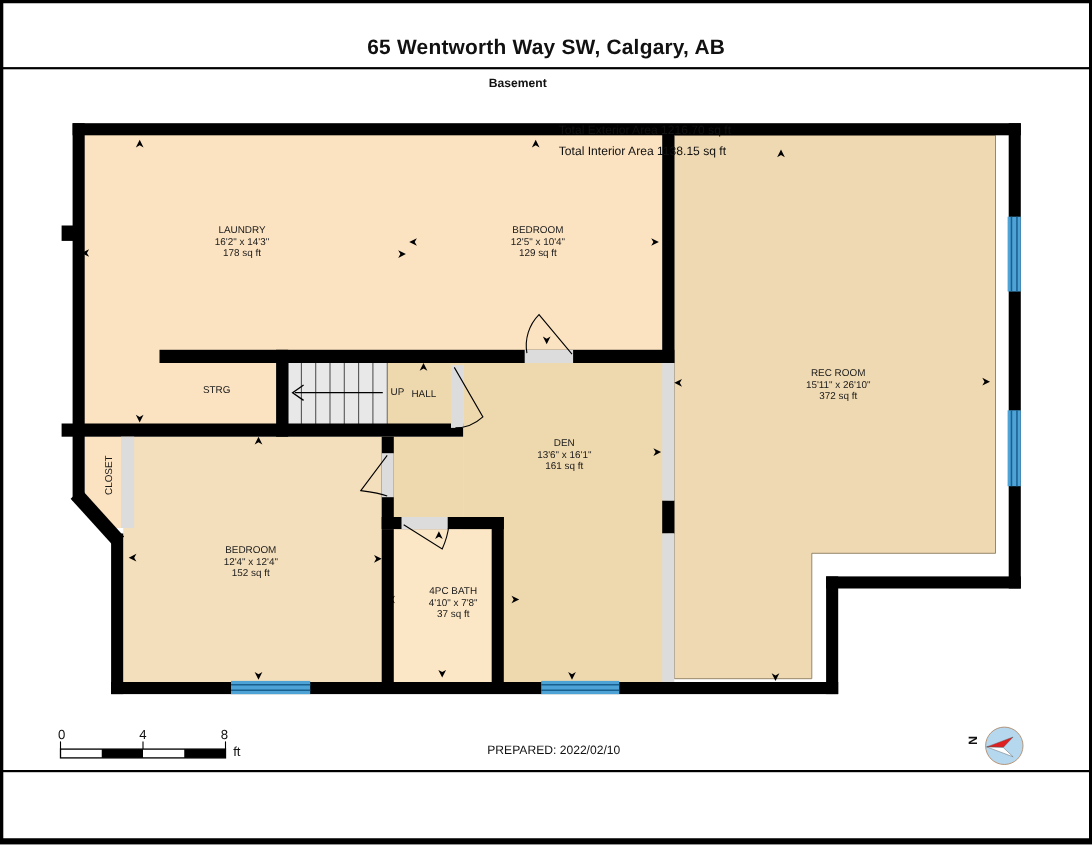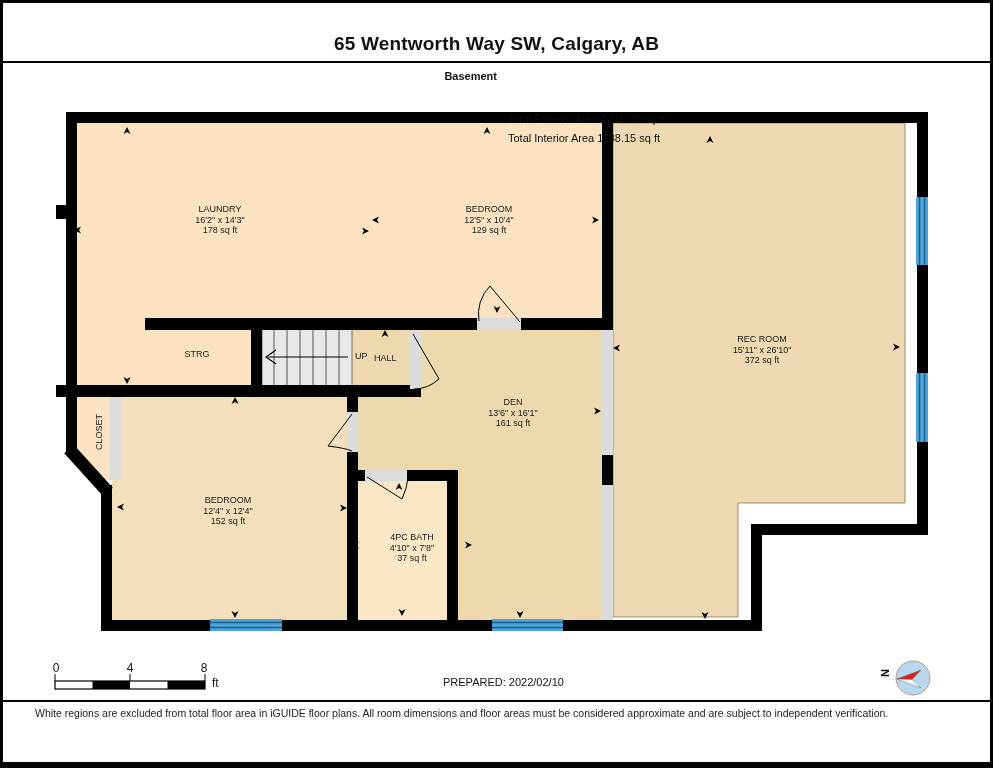--- a/index.html
+++ b/index.html
@@ -207,16 +207,15 @@
   <div class="hall-label">HALL</div>
 
   <div class="scale-tick" style="left:56px">0</div>
   <div class="scale-tick" style="left:130px">4</div>
   <div class="scale-tick" style="left:204px">8</div>
   <div class="scale-unit">ft</div>
 
   <div class="prepared">PREPARED: 2022/02/10</div>
   <div class="compass-n">N</div>
   <div class="hline footer"></div>
-  <div class="disclaimer">White regions are excluded from total floor area in iGUIDE floor plans. All room dimensions and floor areas must be considered approximate and are subject to independent verification.</div>
 
   <div class="frame"></div>
 </div>
 
 </body></html>

